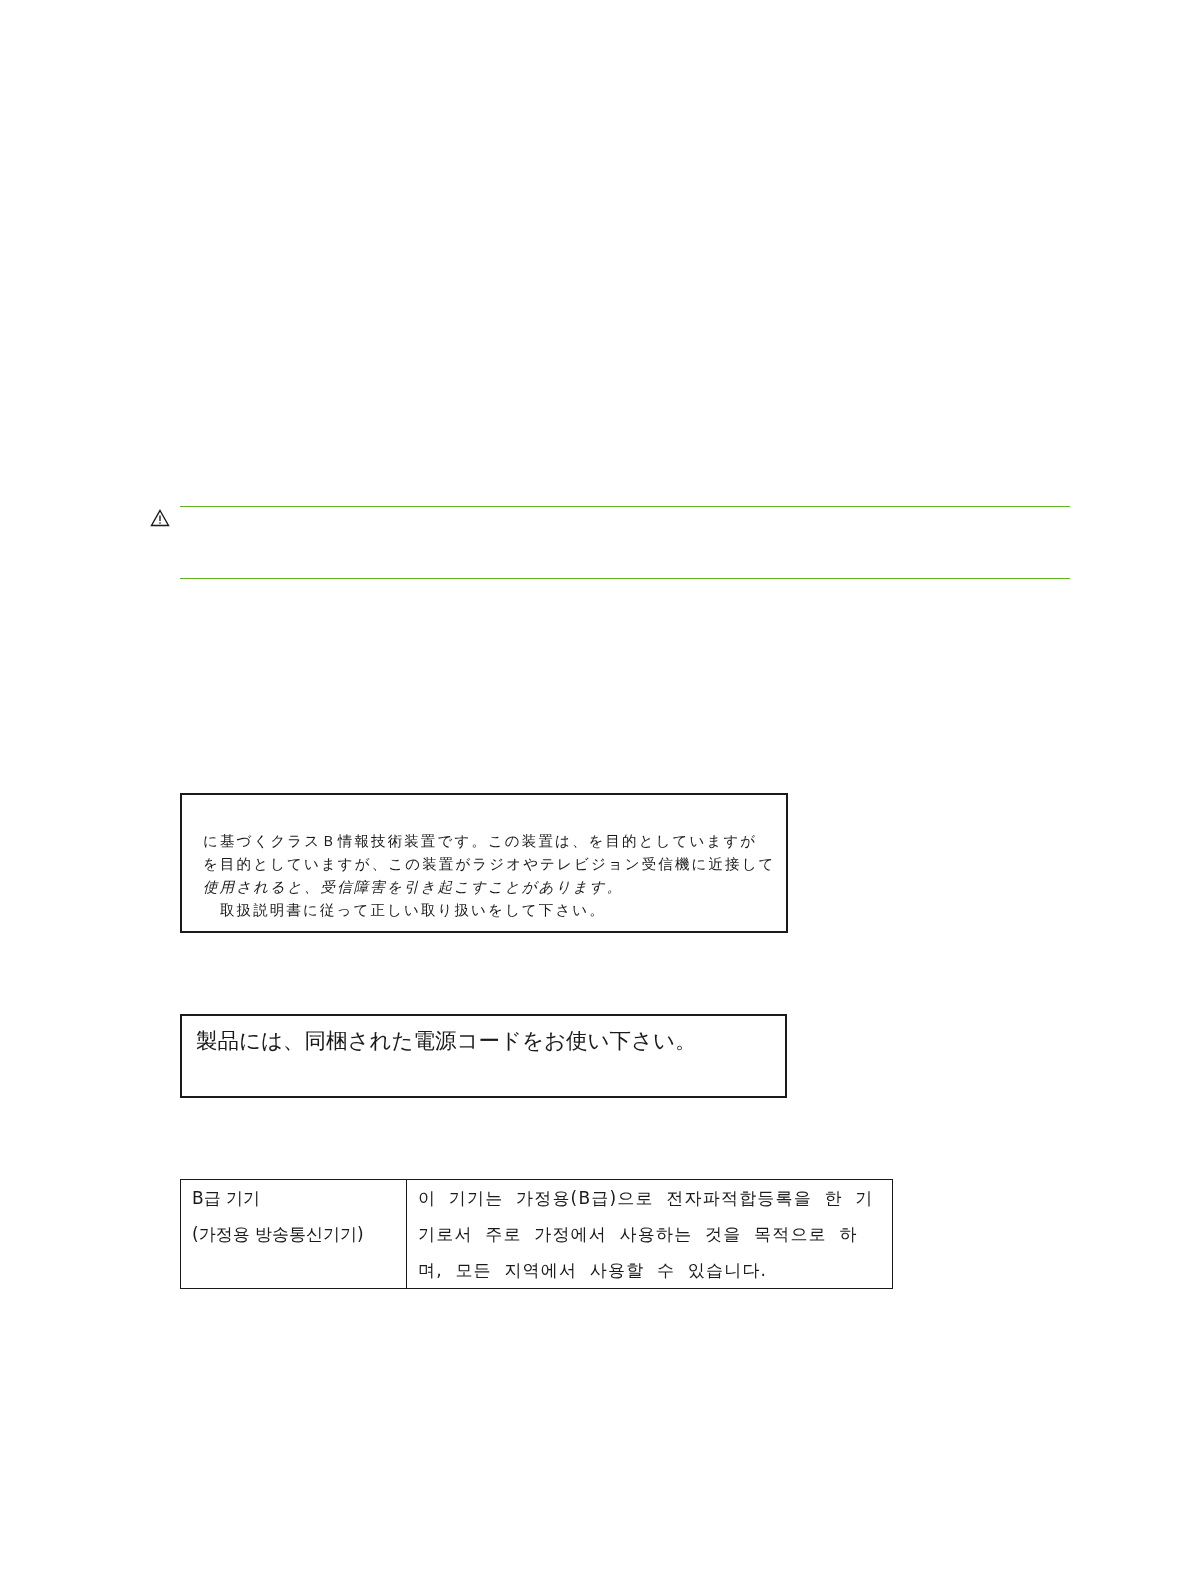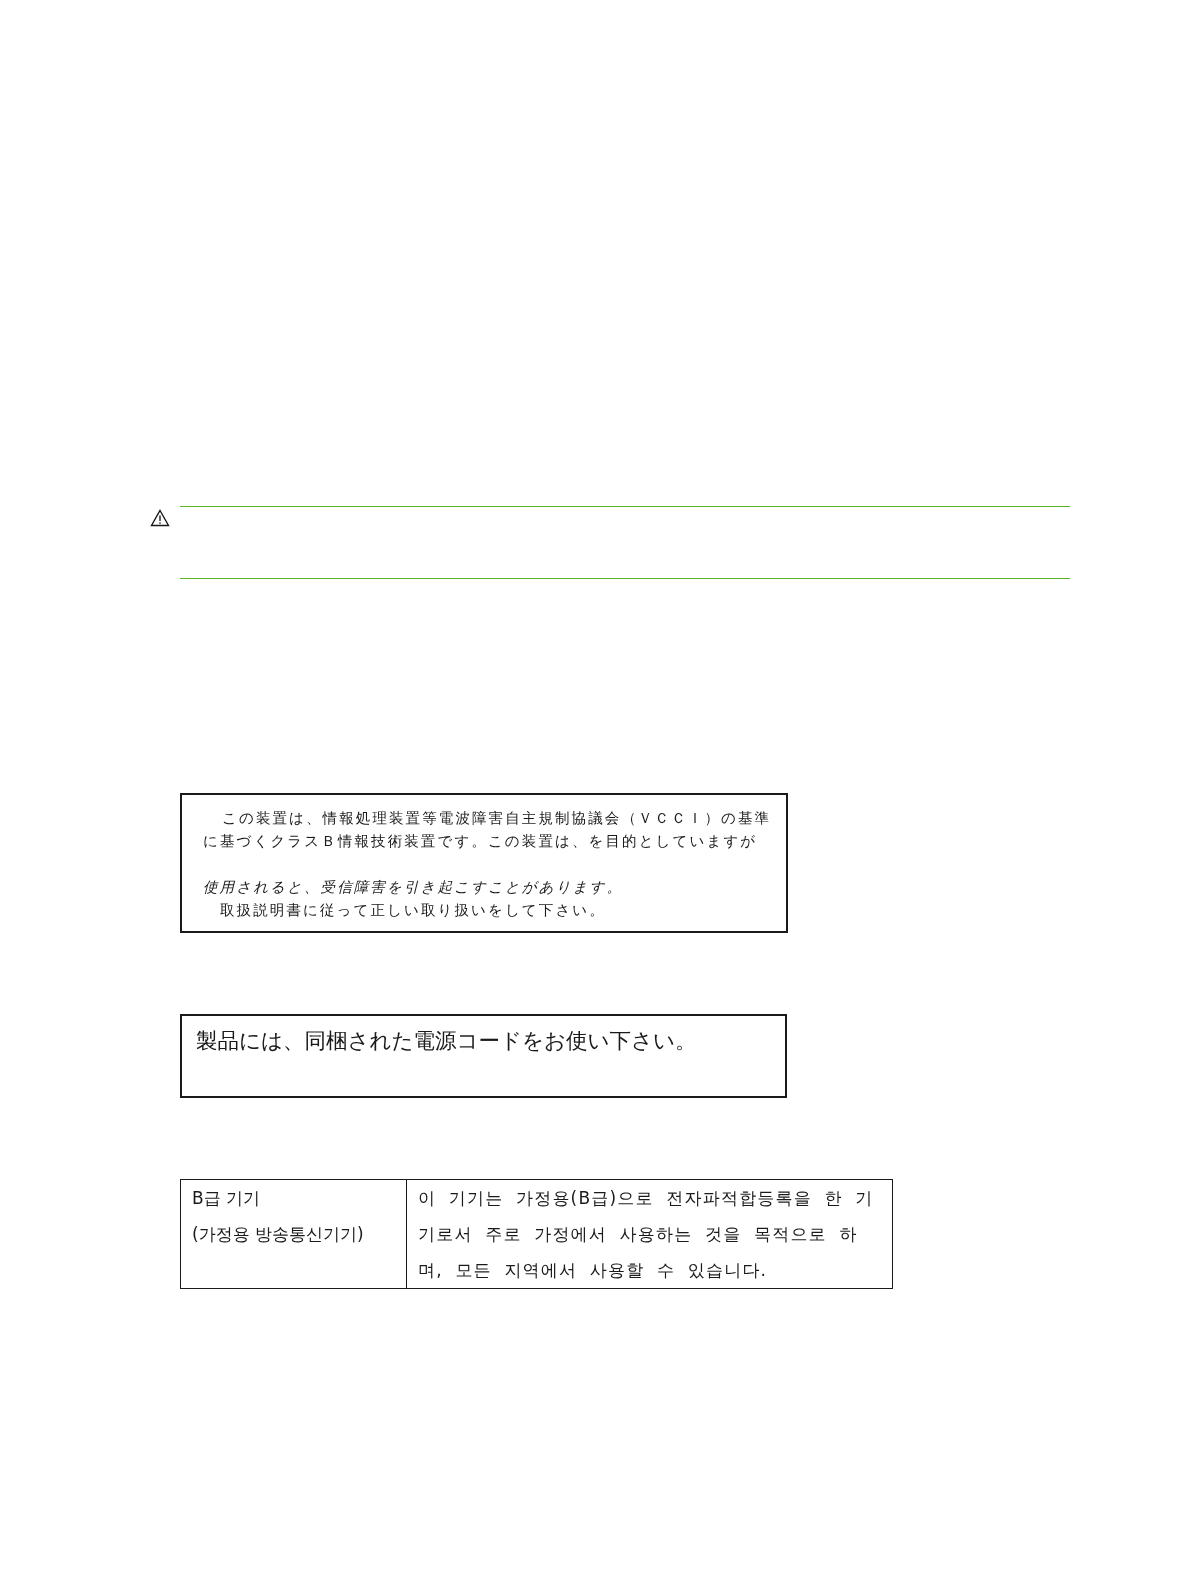--- a/index.html
+++ b/index.html
@@ -108,22 +108,22 @@
 
 <svg class="caution-icon" viewBox="0 0 20 18">
   <polygon points="10,1.5 18.5,16.5 1.5,16.5" fill="none" stroke="#1a1a1a" stroke-width="1.4" stroke-linejoin="miter"></polygon>
   <line x1="10" y1="6.5" x2="10" y2="12" stroke="#1a1a1a" stroke-width="1.4"></line>
   <rect x="9.3" y="13.3" width="1.4" height="1.4" fill="#1a1a1a"></rect>
 </svg>
 <div class="rule top"></div>
 <div class="rule bottom"></div>
 
 <div class="vcci-box">
-  <span class="vcci-line" style="top:12px; left:40px;">この装置は、情報処理装置等電波障害自主規制協議会（ＶＣＣＩ）の基準</span>
   <span class="vcci-line" style="top:35px; left:21px;">に基づくクラスＢ情報技術装置です。この装置は、を目的としていますが</span>
+  <span class="vcci-line" style="top:58px; left:21px;">を目的としていますが、この装置がラジオやテレビジョン受信機に近接して</span>
   <span class="vcci-line" style="top:81px; left:21px;font-style:italic;">使用されると、受信障害を引き起こすことがあります。</span>
   <span class="vcci-line" style="top:104px; left:38px;">取扱説明書に従って正しい取り扱いをして下さい。</span>
 </div>
 
 <div class="cord-box">
   <span class="cord-line" style="top:11px;">製品には、同梱された電源コードをお使い下さい。</span>
 </div>
 
 <table class="kr-table">
   <tbody>

